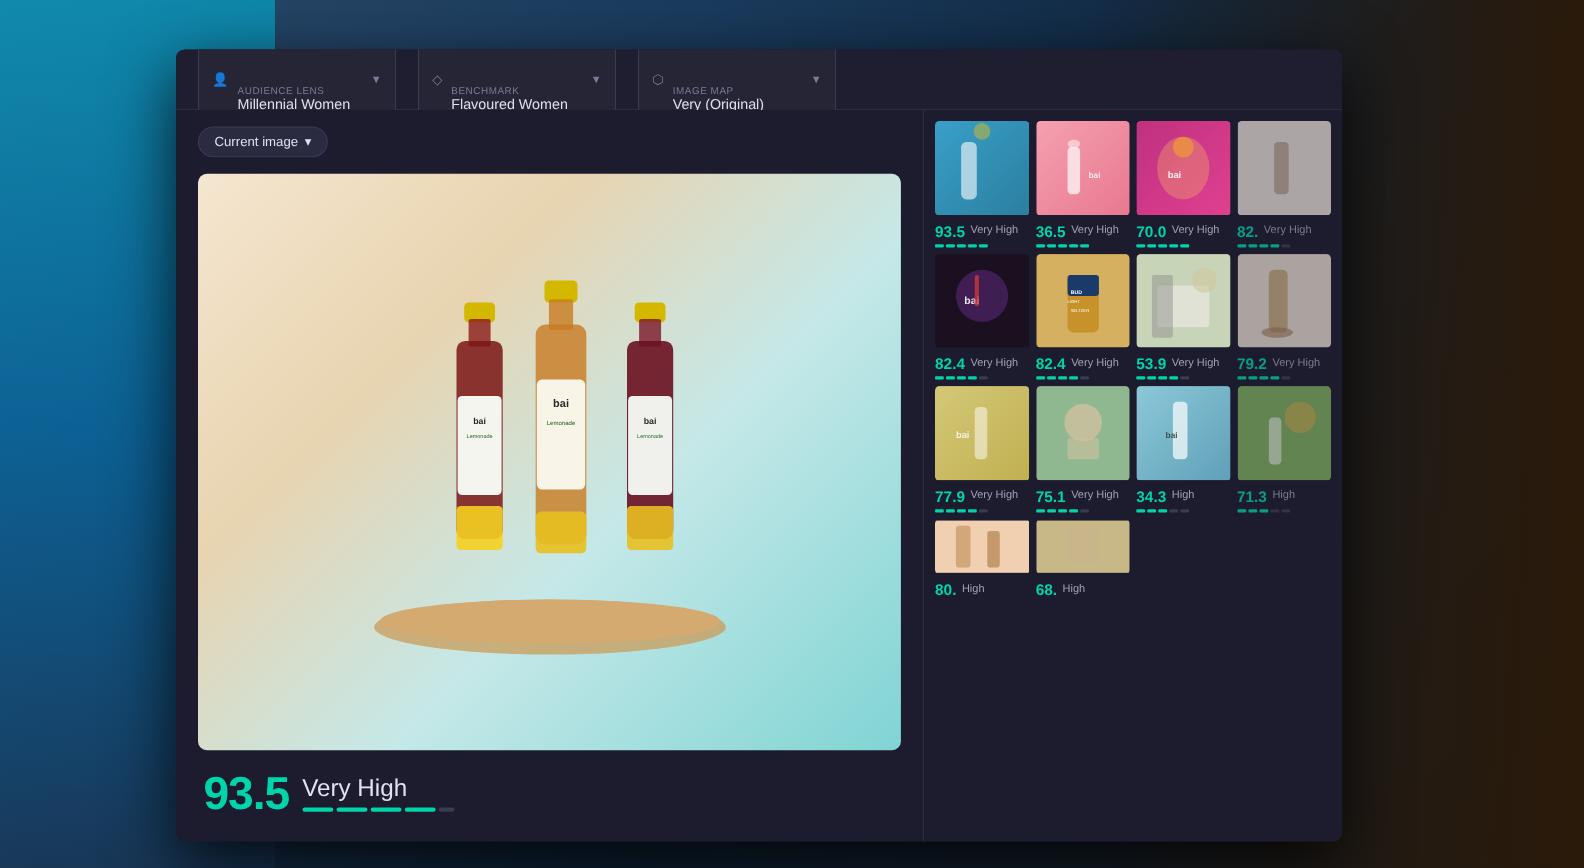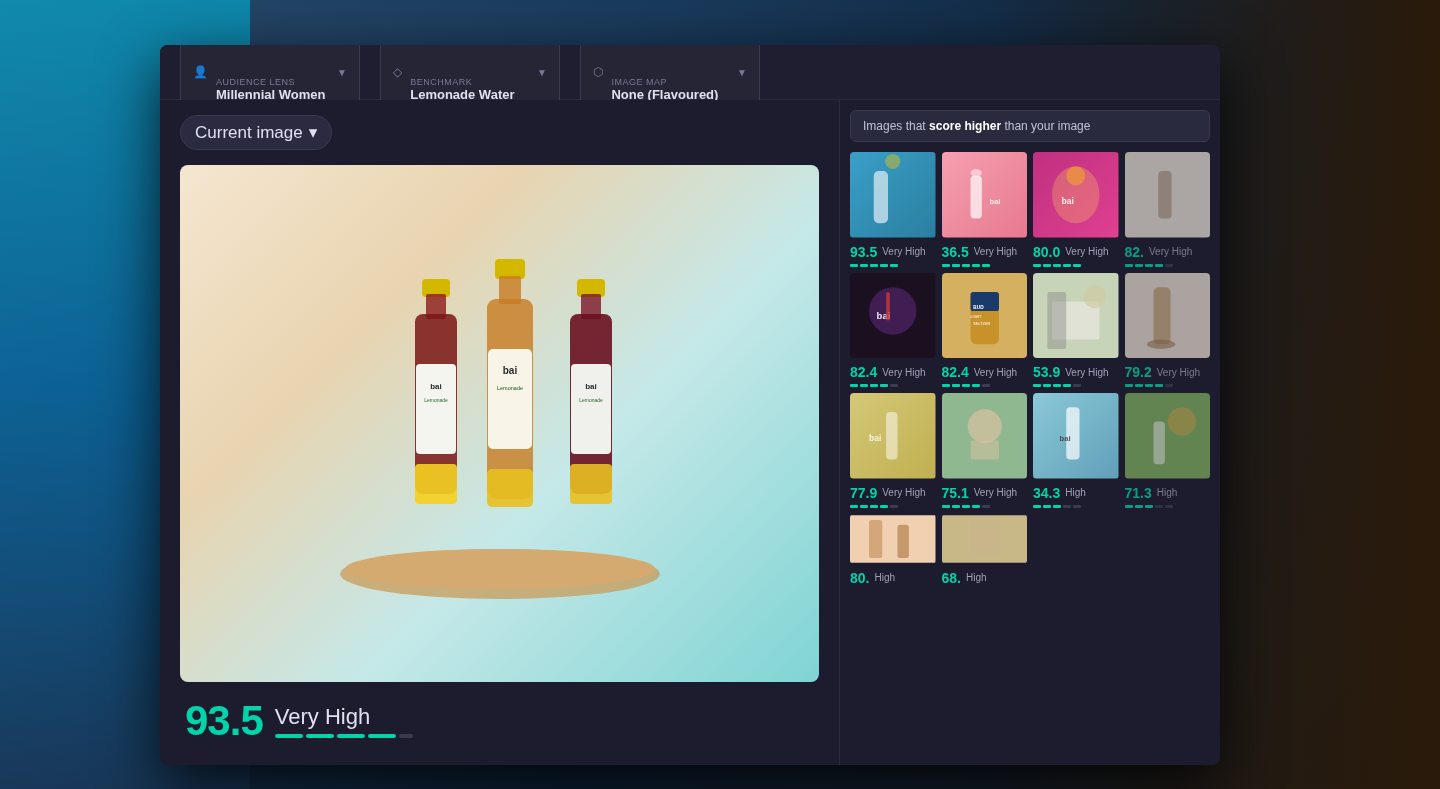--- a/index.html
+++ b/index.html
@@ -92,21 +92,21 @@
       font-size: 9px;
       color: #7a7a9a;
       text-transform: uppercase;
       letter-spacing: 0.5px;
       margin-top: 34px;
     }
 
     .toolbar-value {
       font-size: 13px;
       color: #e0e0f0;
-      font-weight: 700;
+      font-weight: 400;
     }
 
     .toolbar-arrow {
       color: #7a7a9a;
       font-size: 10px;
     }
 
     
     .content-area {
       display: flex;
@@ -126,21 +126,21 @@
 
     .current-image-btn {
       display: inline-flex;
       align-items: center;
       gap: 6px;
       background: #2a2a40;
       border: 1px solid #3a3a55;
       border-radius: 20px;
       padding: 6px 14px;
       color: #e0e0f0;
-      font-size: 17px;
+      font-size: 12px;
       cursor: pointer;
       margin-bottom: 15px;
       width: fit-content;
     }
 
     .main-image-container {
       flex: 1;
       background: linear-gradient(135deg, #f5e6d0 0%, #e8d4b0 30%, #c5e8e8 60%, #80d4d4 100%);
       border-radius: 8px;
       display: flex;
@@ -295,30 +295,30 @@
         <div class="toolbar-label">AUDIENCE LENS</div>
         <div class="toolbar-value">Millennial Women</div>
       </div>
       <span class="toolbar-arrow">▼</span>
     </div>
 
     <div class="toolbar-group">
       <span class="toolbar-group-icon">◇</span>
       <div class="toolbar-group-content">
         <div class="toolbar-label">BENCHMARK</div>
-        <div class="toolbar-value">Lemonade Water</div>
+        <div class="toolbar-value">Flavoured Women</div>
       </div>
       <span class="toolbar-arrow">▼</span>
     </div>
 
     <div class="toolbar-group">
       <span class="toolbar-group-icon">⬡</span>
       <div class="toolbar-group-content">
         <div class="toolbar-label">IMAGE MAP</div>
-        <div class="toolbar-value">None (Flavoured)</div>
+        <div class="toolbar-value">Very (Original)</div>
       </div>
       <span class="toolbar-arrow">▼</span>
     </div>
   </div>
 
   <div class="content-area">
 
     <div class="left-panel">
       <div class="current-image-btn">
         <span>Current image</span>
@@ -393,23 +393,20 @@
             <div class="score-dot" style="width:28px"></div>
             <div class="score-dot" style="width:28px"></div>
             <div class="score-dot" style="width:28px"></div>
             <div class="score-dot empty" style="width:14px"></div>
           </div>
         </div>
       </div>
     </div>
 
     <div class="right-panel">
-      <div class="benchmark-header">
-        <span>Images that </span><strong>score higher</strong><span> than your image</span>
-      </div>
 
       <div class="grid-images">
 
         <div class="grid-item">
           <div class="grid-img">
             <svg width="100%" height="100%" viewBox="0 0 90 90">
                 <defs>
                   <linearGradient id="g1" x1="0" y1="0" x2="1" y2="1">
                     <stop offset="0%" stop-color="#3a9fc8"></stop>
                     <stop offset="100%" stop-color="#2a7fa0"></stop>
@@ -470,21 +467,21 @@
                     <stop offset="100%" stop-color="#e04090"></stop>
                   </linearGradient>
                 </defs>
                 <rect width="90" height="90" fill="url(#g3)"></rect>
                 <ellipse cx="45" cy="45" rx="25" ry="30" fill="rgba(255,200,100,0.3)"></ellipse>
                 <circle cx="45" cy="25" r="10" fill="rgba(255,200,0,0.4)"></circle>
                 <text x="30" y="55" font-size="9" fill="rgba(255,255,255,0.9)" font-weight="bold">bai</text>
               </svg>
           </div>
           <div class="grid-score">
-            <span class="grid-score-num">80.0</span>
+            <span class="grid-score-num">70.0</span>
             <span class="grid-score-label">Very High</span>
           </div>
           <div class="grid-score-bar">
             <div class="gsb-dot"></div>
             <div class="gsb-dot"></div>
             <div class="gsb-dot"></div>
             <div class="gsb-dot"></div>
             <div class="gsb-dot"></div>
           </div>
         </div>

